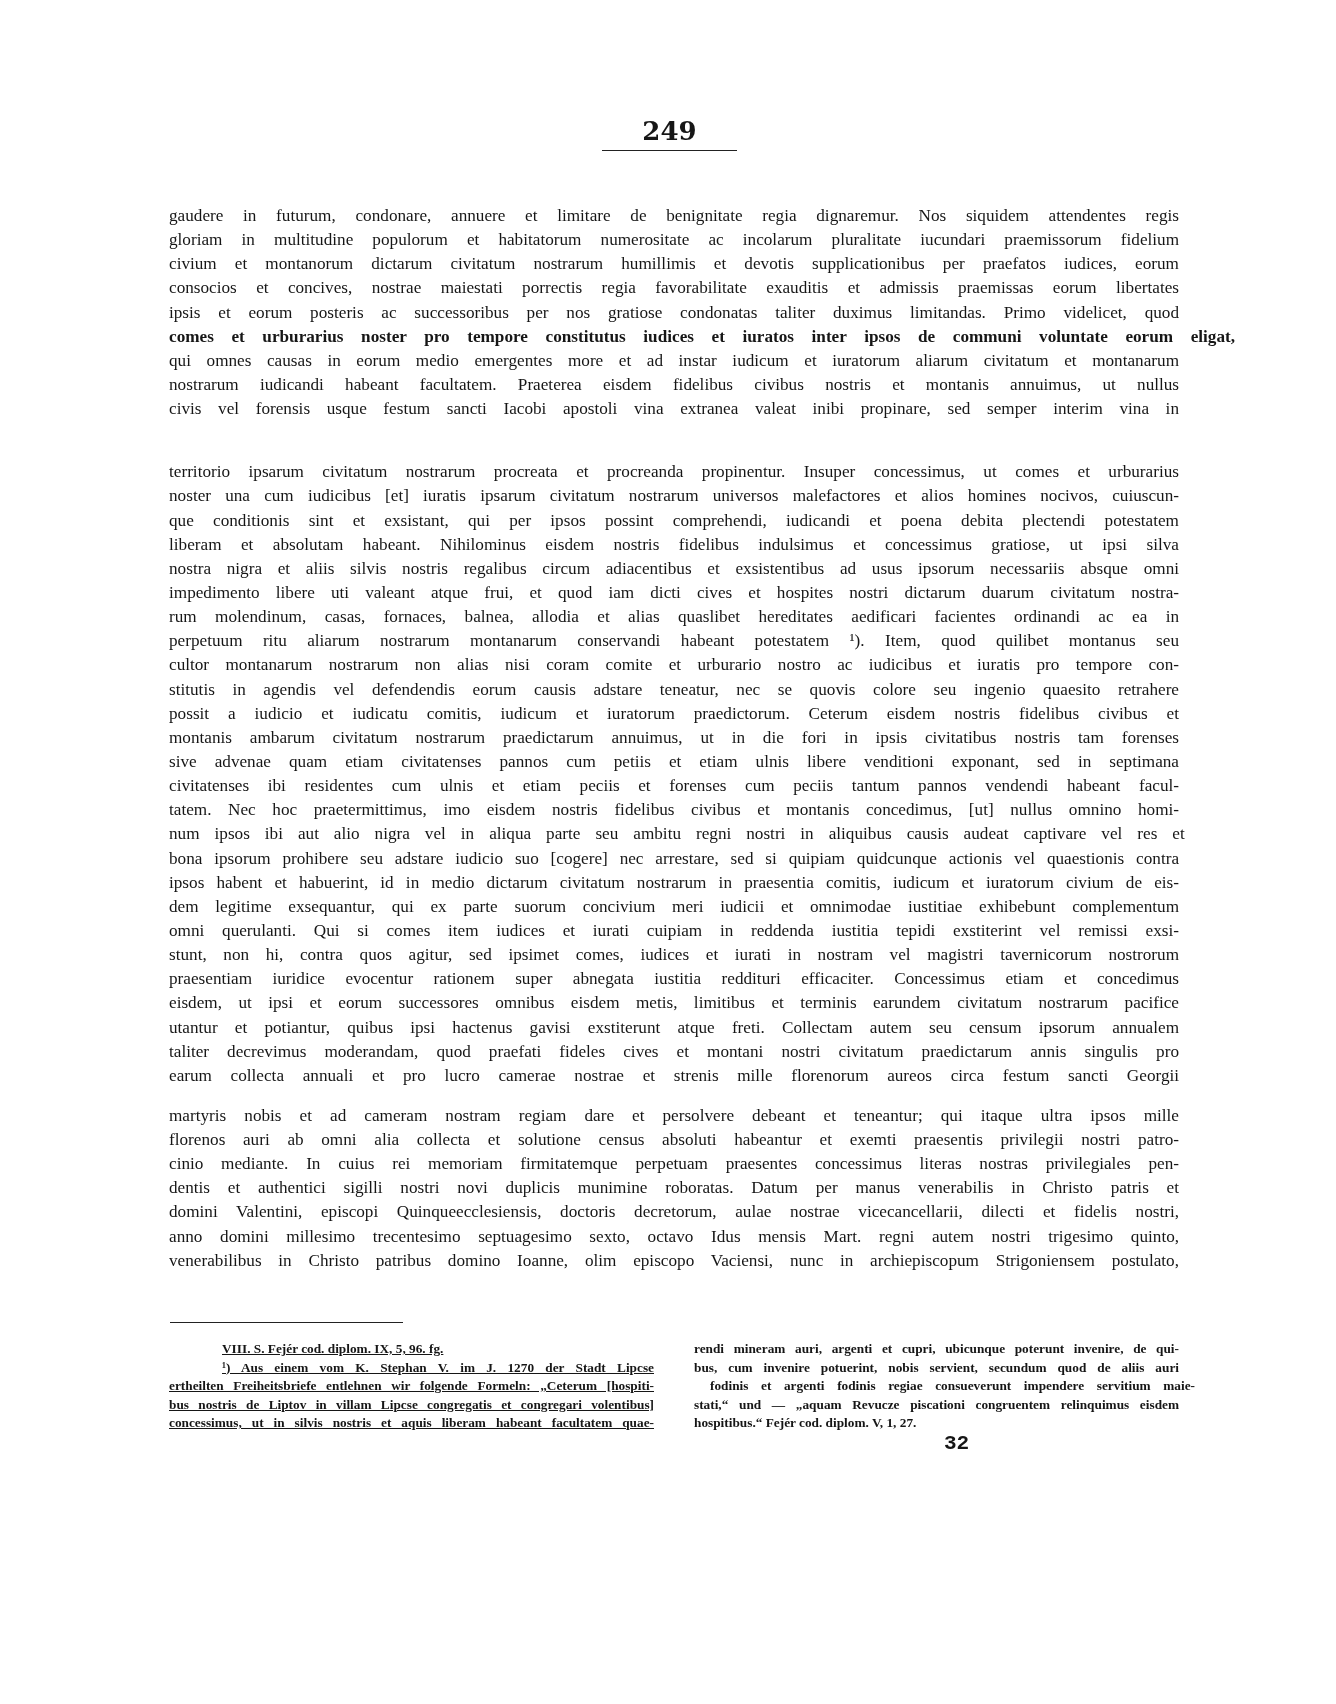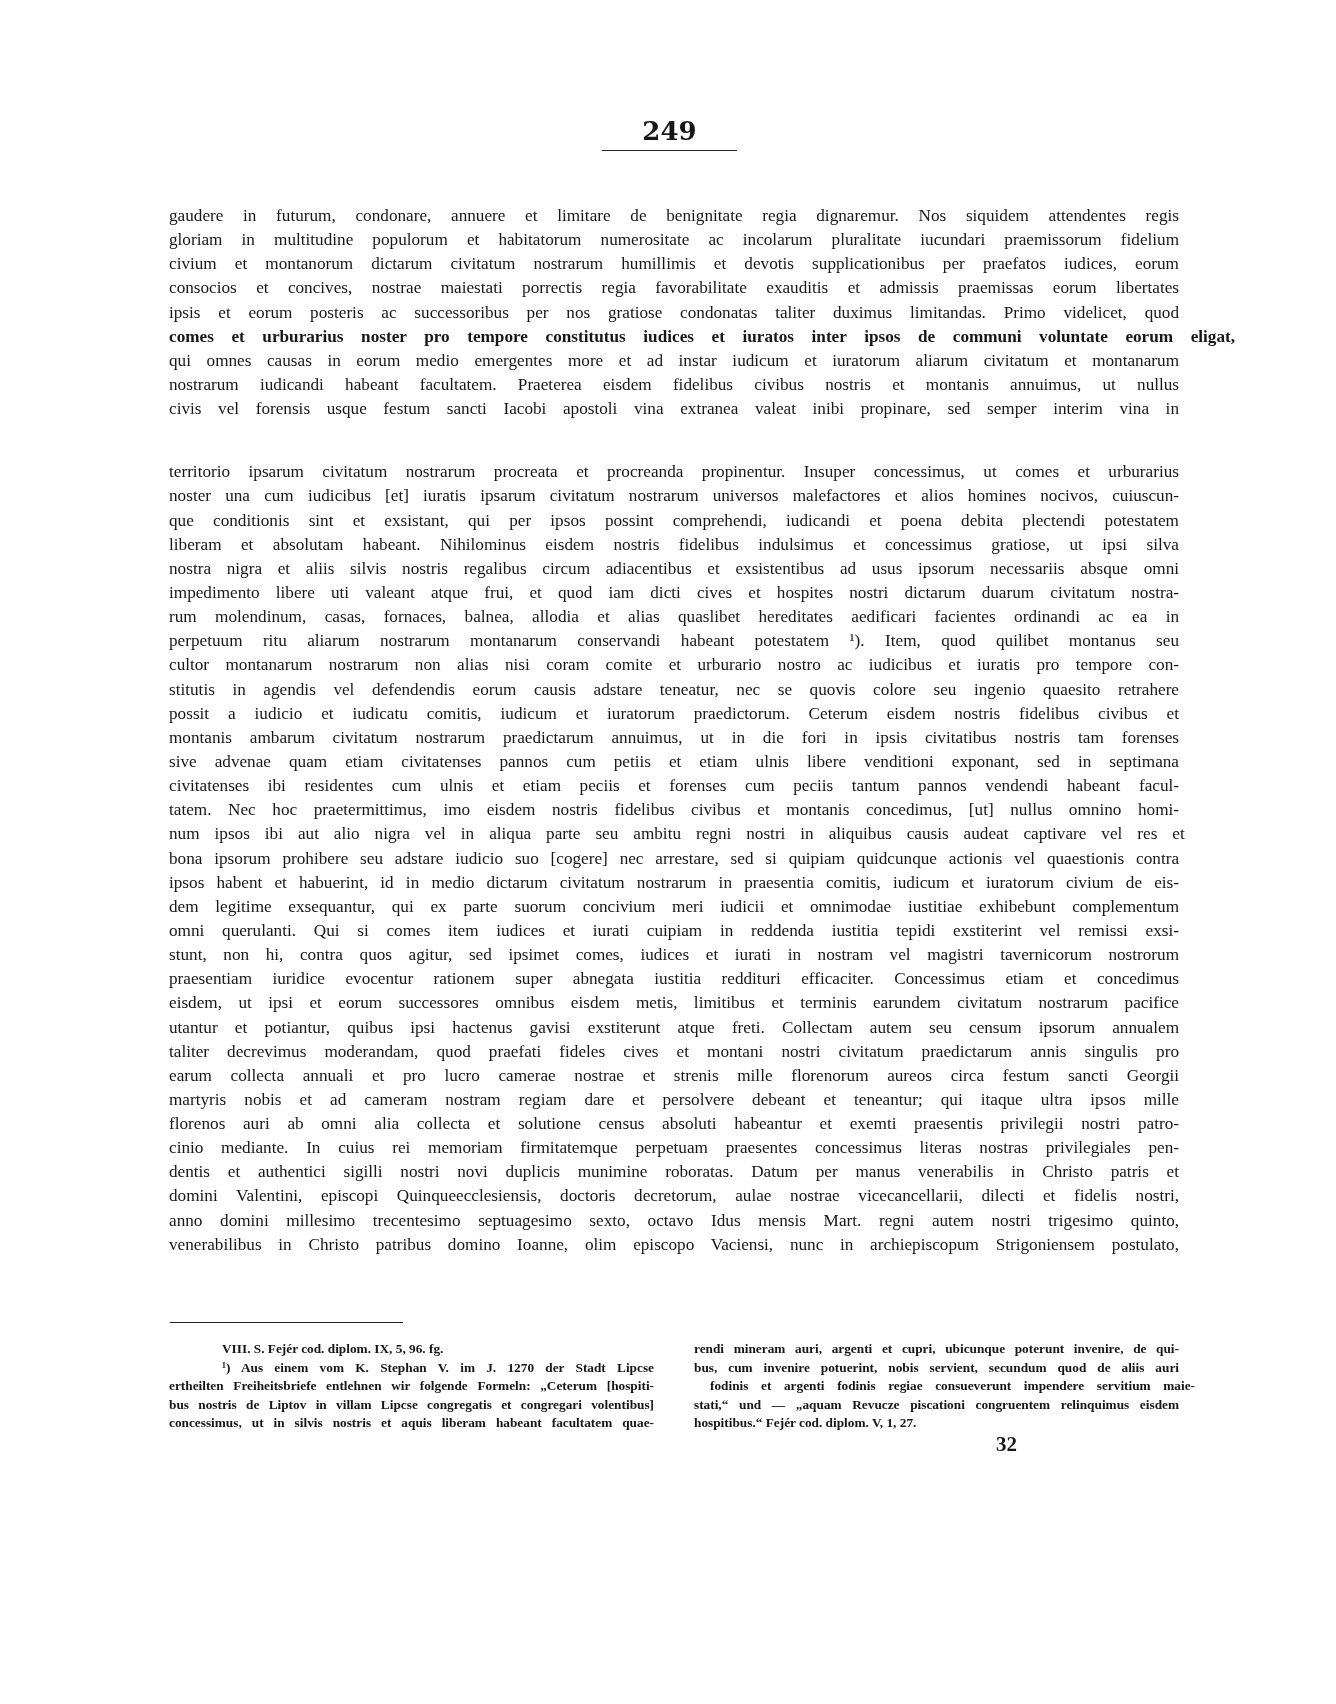--- a/index.html
+++ b/index.html
@@ -11,27 +11,27 @@
   .header-rule { position: absolute; left: 602px; width: 135px; top: 150px; height: 0;
          border-top: 1.5px solid #222; }
   .body-text { position: absolute; left: 169px; width: 1010px; top: 204px; }
   .line { display: block; height: 24.15px; line-height: 24.15px; font-size: 17.2px;
           text-align: justify; text-align-last: justify; white-space: nowrap;
           overflow: visible; }
   .footnote-rule { position: absolute; left: 170px; width: 233px; top: 1322px; height: 0;
           border-top: 1.5px solid #222; }
   .footnotes { position: absolute; top: 1340px; left: 169px; width: 1010px; }
   .fn-col { position: absolute; top: 0; width: 485px; }
-  .fn-col.left { left: 0; }
+  .fn-col.left { left: 0; text-decoration: underline; }
   .fn-col.right { left: 525px; }
   .fn-line { display: block; height: 18.5px; line-height: 18.5px; font-size: 13.3px;
           font-weight: bold; text-align: justify; text-align-last: justify; white-space: normal; }
   .fn-line.indent { padding-left: 53px; }
   .fn-line.last { text-align-last: left; }
-  .signature-mark { position: absolute; left: 996px; top: 1432px; font-family: Liberation Serif, serif;
+  .signature-mark { position: absolute; left: 944px; top: 1432px; font-family: Liberation Mono, monospace;
           font-weight: bold; font-size: 21px; line-height: 24px; }
 </style>
 </head>
 <body>
 
 <div class="page-number-top">249</div>
 <div class="header-rule"></div>
 
 <div class="body-text" id="body-text">
     <span class="line" style="white-space: nowrap; word-spacing: 15.38px;">gaudere in futurum, condonare, annuere et limitare de benignitate regia dignaremur. Nos siquidem attendentes regis</span>
@@ -62,21 +62,21 @@
     <span class="line" style="white-space: nowrap; word-spacing: 7.53px;">bona ipsorum prohibere seu adstare iudicio suo [cogere] nec arrestare, sed si quipiam quidcunque actionis vel quaestionis contra</span>
     <span class="line" style="white-space: nowrap; word-spacing: 7.85px;">ipsos habent et habuerint, id in medio dictarum civitatum nostrarum in praesentia comitis, iudicum et iuratorum civium de eis-</span>
     <span class="line" style="white-space: nowrap; word-spacing: 12.43px;">dem legitime exsequantur, qui ex parte suorum concivium meri iudicii et omnimodae iustitiae exhibebunt complementum</span>
     <span class="line" style="white-space: nowrap; word-spacing: 13.42px;">omni querulanti. Qui si comes item iudices et iurati cuipiam in reddenda iustitia tepidi exstiterint vel remissi exsi-</span>
     <span class="line" style="white-space: nowrap; word-spacing: 12.31px;">stunt, non hi, contra quos agitur, sed ipsimet comes, iudices et iurati in nostram vel magistri tavernicorum nostrorum</span>
     <span class="line" style="white-space: nowrap; word-spacing: 16.14px;">praesentiam iuridice evocentur rationem super abnegata iustitia reddituri efficaciter. Concessimus etiam et concedimus</span>
     <span class="line" style="white-space: nowrap; word-spacing: 12.12px;">eisdem, ut ipsi et eorum successores omnibus eisdem metis, limitibus et terminis earundem civitatum nostrarum pacifice</span>
     <span class="line" style="white-space: nowrap; word-spacing: 12.87px;">utantur et potiantur, quibus ipsi hactenus gavisi exstiterunt atque freti. Collectam autem seu censum ipsorum annualem</span>
     <span class="line" style="white-space: nowrap; word-spacing: 13.74px;">taliter decrevimus moderandam, quod praefati fideles cives et montani nostri civitatum praedictarum annis singulis pro</span>
     <span class="line" style="white-space: nowrap; word-spacing: 14.35px;">earum collecta annuali et pro lucro camerae nostrae et strenis mille florenorum aureos circa festum sancti Georgii</span>
-    <span class="line" style="white-space: nowrap; word-spacing: 13.73px;">martyris nobis et ad cameram nostram regiam dare et persolvere debeant et teneantur; qui itaque ultra ipsos mille</span>
+    <span class="line" style="white-space: nowrap; word-spacing: 13.73px; margin-top: 16px;">martyris nobis et ad cameram nostram regiam dare et persolvere debeant et teneantur; qui itaque ultra ipsos mille</span>
     <span class="line" style="white-space: nowrap; word-spacing: 13.37px;">florenos auri ab omni alia collecta et solutione census absoluti habeantur et exemti praesentis privilegii nostri patro-</span>
     <span class="line" style="white-space: nowrap; word-spacing: 13.44px;">cinio mediante. In cuius rei memoriam firmitatemque perpetuam praesentes concessimus literas nostras privilegiales pen-</span>
     <span class="line" style="white-space: nowrap; word-spacing: 13.45px;">dentis et authentici sigilli nostri novi duplicis munimine roboratas. Datum per manus venerabilis in Christo patris et</span>
     <span class="line" style="white-space: nowrap; word-spacing: 14.31px;">domini Valentini, episcopi Quinqueecclesiensis, doctoris decretorum, aulae nostrae vicecancellarii, dilecti et fidelis nostri,</span>
     <span class="line" style="white-space: nowrap; word-spacing: 13.33px;">anno domini millesimo trecentesimo septuagesimo sexto, octavo Idus mensis Mart. regni autem nostri trigesimo quinto,</span>
     <span class="line" style="white-space: nowrap; word-spacing: 12.43px;">venerabilibus in Christo patribus domino Ioanne, olim episcopo Vaciensi, nunc in archiepiscopum Strigoniensem postulato,</span>
   </div>
 
 <div class="footnote-rule"></div>
 

